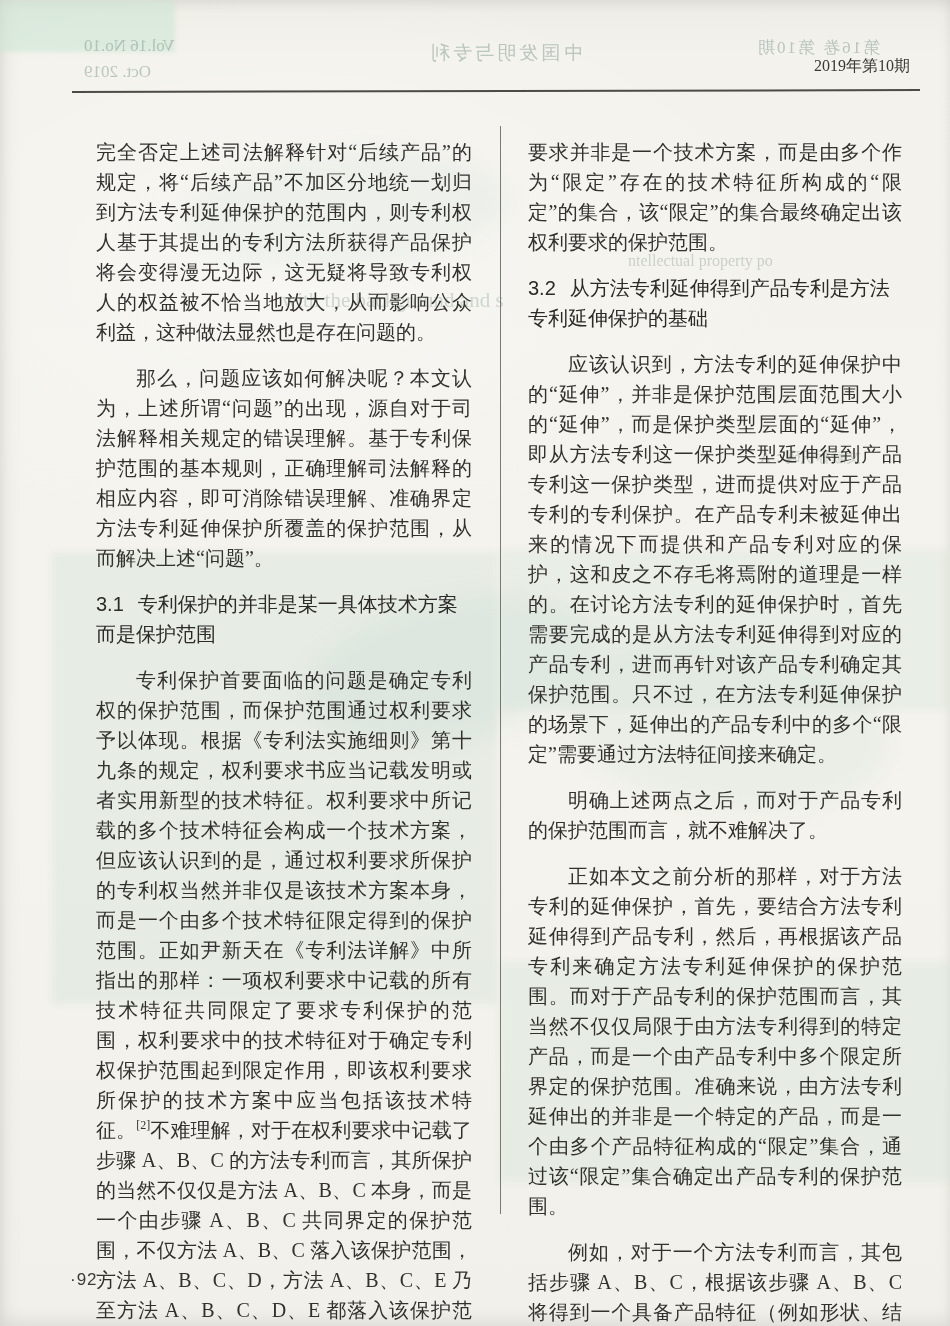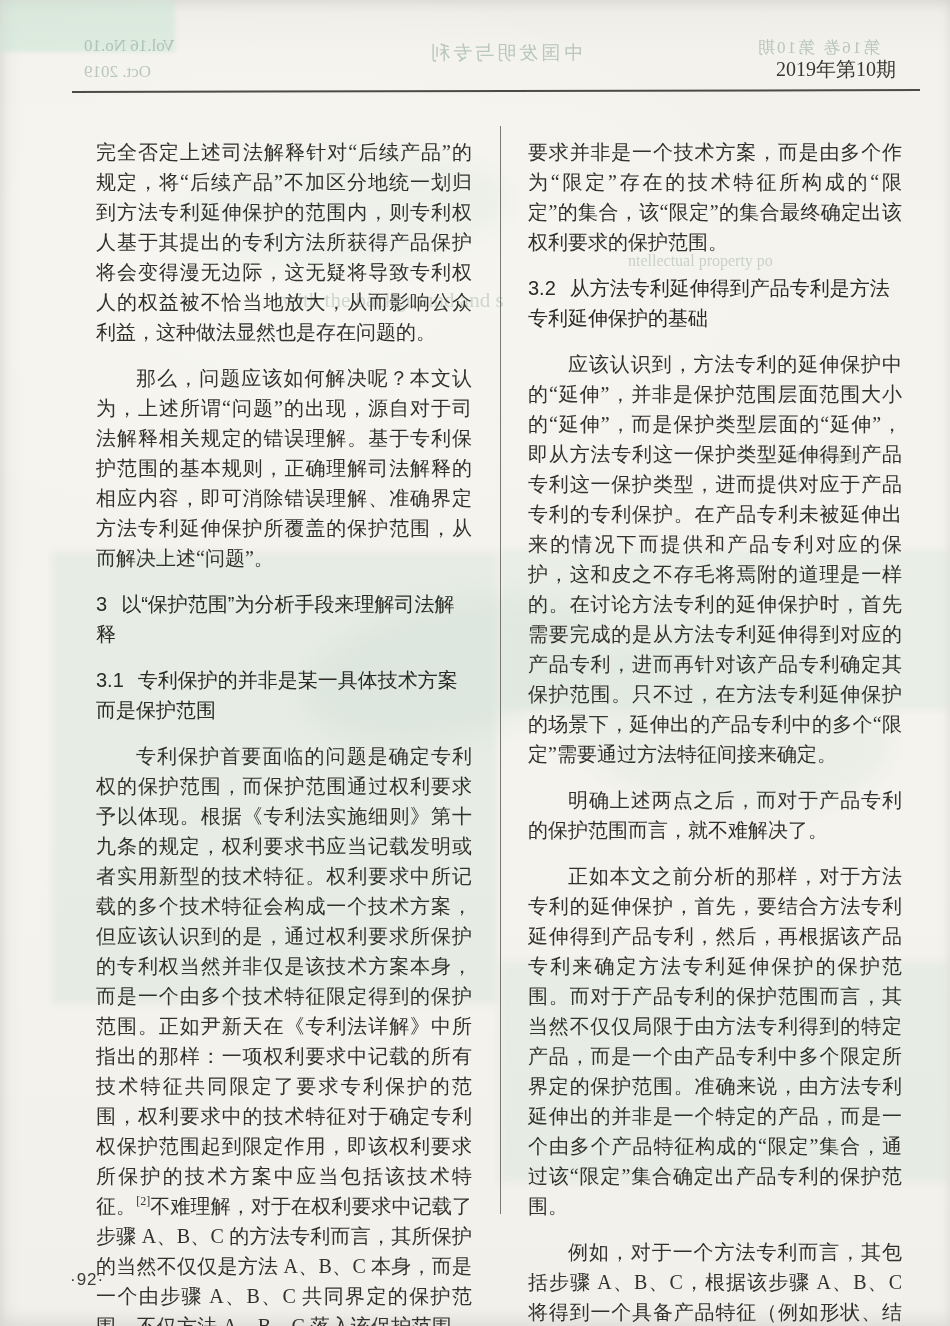--- a/index.html
+++ b/index.html
@@ -32,21 +32,21 @@
   .bleed-vol{left:84px;top:36px;font-size:17px;font-family:"Liberation Serif",serif;}
   .bleed-date{left:84px;top:62px;font-size:17px;}
   .bleed-journal{left:428px;top:40px;font-size:19px;letter-spacing:3px;}
   .bleed-issue{left:756px;top:36px;font-size:17px;letter-spacing:2px;}
   .bleed-doc{left:760px;top:448px;font-size:15px;color:rgba(128,152,140,0.40);}
   .bleed-en1{left:628px;top:252px;font-size:16px;color:rgba(140,162,150,0.42);font-family:"Liberation Serif",serif;}
   .bleed-en2{left:282px;top:288px;font-size:21px;color:rgba(140,162,150,0.38);font-family:"Liberation Serif",serif;}
 
   
   .hdr-title{position:absolute;top:52px;left:0;width:100%;text-align:center;font-size:20px;letter-spacing:1px;color:#3a3834;}
-  .hdr-issue{position:absolute;top:56px;right:54px;font-size:20px;color:#3a3834;}
+  .hdr-issue{position:absolute;top:56px;right:40px;font-size:16px;color:#3a3834;}
   .hdr-rule{position:absolute;top:90px;left:72px;width:848px;height:2px;background:#4c4b48;transform:rotate(-0.12deg);}
 
   
   .col{position:absolute;top:121px;width:408px;font-size:20px;line-height:30px;text-align:justify;}
   .col-left{left:80px;}
   .col-right{left:512px;width:406px;}
   .divider{position:absolute;top:126px;left:500px;width:1px;height:1088px;background:rgba(80,80,78,0.75);}
   p{margin:16px;}
   .indent{text-indent:2em;}
   .hd{font-family:"Liberation Sans","DejaVu Sans",sans-serif;font-weight:normal;color:#2b2a27;text-align:left;}
@@ -79,21 +79,20 @@
   <div class="bleed bleed-en2">with the background and s</div>
 
   <div class="hdr-issue">2019年第10期</div>
   <div class="hdr-rule"></div>
 
   <div class="divider"></div>
 
   <div class="col col-left">
     <p>完全否定上述司法解释针对“后续产品”的规定，将“后续产品”不加区分地统一划归到方法专利延伸保护的范围内，则专利权人基于其提出的专利方法所获得产品保护将会变得漫无边际，这无疑将导致专利权人的权益被不恰当地放大，从而影响公众利益，这种做法显然也是存在问题的。</p>
     <p class="indent">那么，问题应该如何解决呢？本文认为，上述所谓“问题”的出现，源自对于司法解释相关规定的错误理解。基于专利保护范围的基本规则，正确理解司法解释的相应内容，即可消除错误理解、准确界定方法专利延伸保护所覆盖的保护范围，从而解决上述“问题”。</p>
-    <p class="hd hd-main"><span class="num">3</span><span>以“保护范围”为分析手段来理解司法解释</span></p>
     <p class="hd"><span class="num">3.1</span><span>专利保护的并非是某一具体技术方案而是保护范围</span></p>
     <p class="indent"><span>专利保护首要面临的问题是确定专利权的保护范围，而保护范围通过权利要求予以体现。根据《专利法实施细则》第十九条的规定，权利要求书应当记载发明或者实用新型的技术特征。权利要求中所记载的多个技术特征会构成一个技术方案，但应该认识到的是，通过权利要求所保护的专利权当然并非仅是该技术方案本身，而是一个由多个技术特征限定得到的保护范围。正如尹新天在《专利法详解》中所指出的那样：一项权利要求中记载的所有技术特征共同限定了要求专利保护的范围，权利要求中的技术特征对于确定专利权保护范围起到限定作用，即该权利要求所保护的技术方案中应当包括该技术特征。</span><sup class="fn">[2]</sup><span>不难理解，对于在权利要求中记载了步骤 A、B、C 的方法专利而言，其所保护的当然不仅仅是方法 A、B、C 本身，而是一个由步骤 A、B、C 共同界定的保护范围，不仅方法 A、B、C 落入该保护范围，方法 A、B、C、D，方法 A、B、C、E 乃至方法 A、B、C、D、E 都落入该保护范围之中。</span></p>
     <p class="indent">由此可见，《专利法》第十一条中针对“其专利产品”以及“其专利方法”所提供的保护，并非局限于权利要求书所记载的特定技术方案，而是涵盖了基于权利要求所记载的各个技术特征所限定得到的产品或方法的保护范围，该保护范围中包括有多个不同的产品或方法。在专利保护的背景下来看权利要求，权利</p>
   </div>
 
   <div class="col col-right">
     <p>要求并非是一个技术方案，而是由多个作为“限定”存在的技术特征所构成的“限定”的集合，该“限定”的集合最终确定出该权利要求的保护范围。</p>
     <p class="hd"><span class="num">3.2</span><span>从方法专利延伸得到产品专利是方法专利延伸保护的基础</span></p>
     <p class="indent">应该认识到，方法专利的延伸保护中的“延伸”，并非是保护范围层面范围大小的“延伸”，而是保护类型层面的“延伸”，即从方法专利这一保护类型延伸得到产品专利这一保护类型，进而提供对应于产品专利的专利保护。在产品专利未被延伸出来的情况下而提供和产品专利对应的保护，这和皮之不存毛将焉附的道理是一样的。在讨论方法专利的延伸保护时，首先需要完成的是从方法专利延伸得到对应的产品专利，进而再针对该产品专利确定其保护范围。只不过，在方法专利延伸保护的场景下，延伸出的产品专利中的多个“限定”需要通过方法特征间接来确定。</p>
     <p class="indent">明确上述两点之后，而对于产品专利的保护范围而言，就不难解决了。</p>

